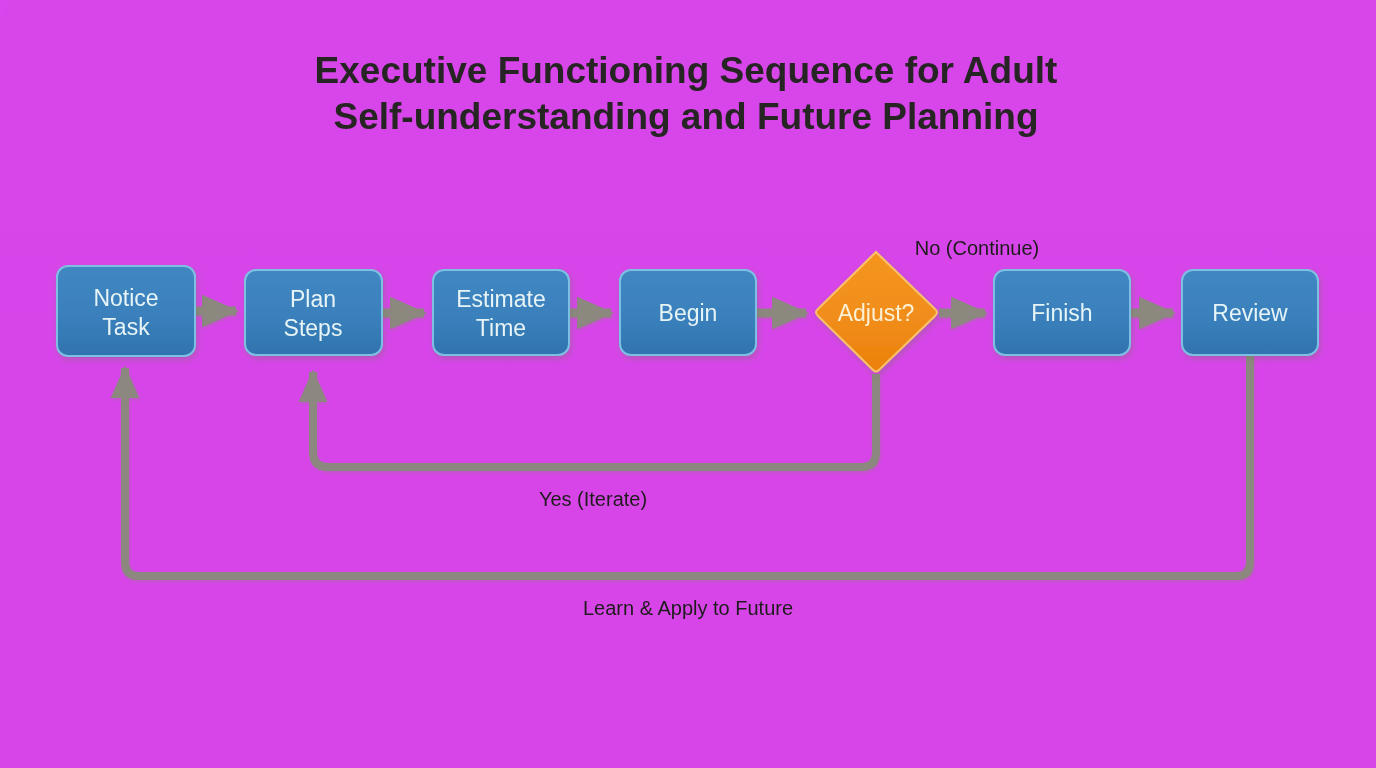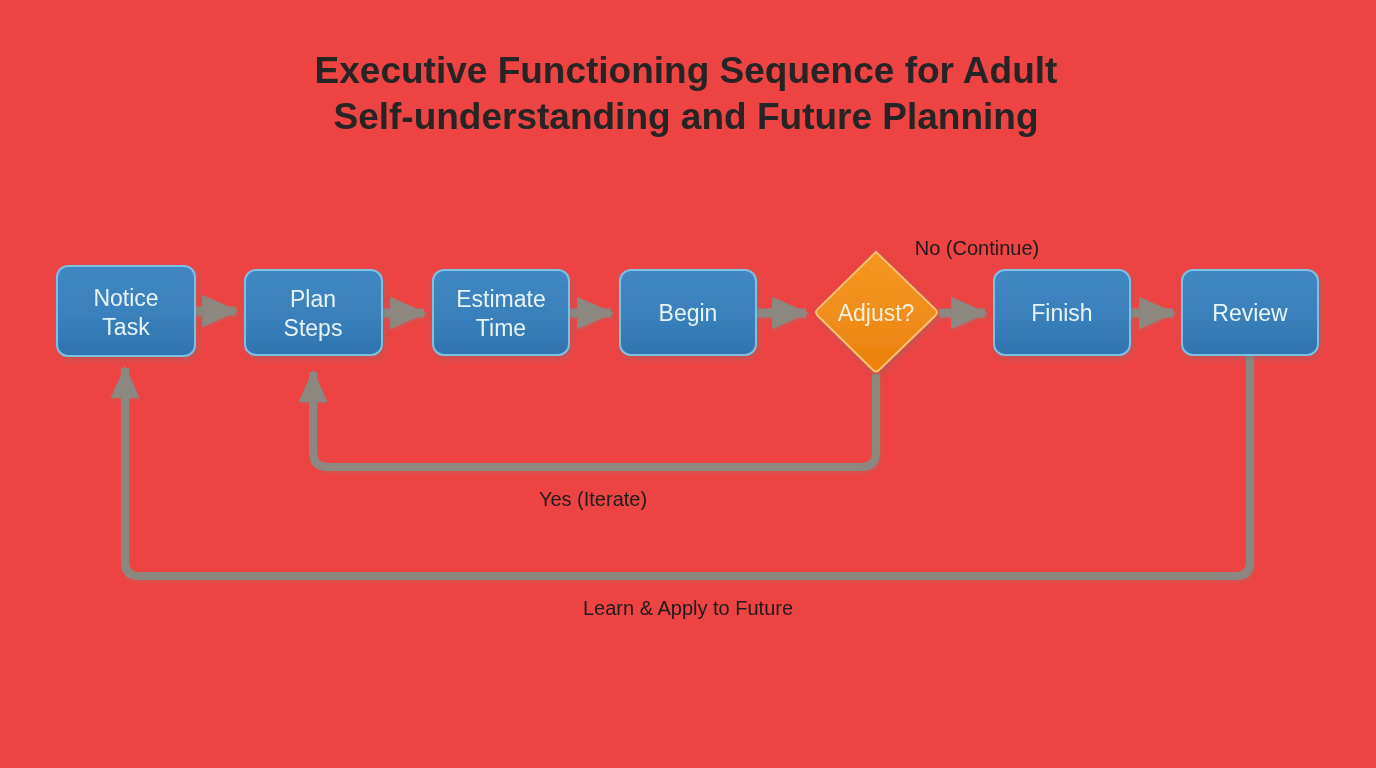--- a/index.html
+++ b/index.html
@@ -12,21 +12,21 @@
     height: 768px;
     overflow: hidden;
     font-family: "Liberation Sans", sans-serif;
     position: relative;
   }
   #canvas {
     position: absolute;
     top: 0; left: 0;
     width: 1376px;
     height: 768px;
-    background: #ef4444;
+    background: #d946ef;
   }
   
   #texture {
     position: absolute;
     top: 0; left: 0;
     width: 1376px;
     height: 768px;
     pointer-events: none;
     background-image:
       linear-gradient(115deg, rgba(255,255,255,0.45) 0 8px, rgba(0,0,0,0.012) 8px 18px),

